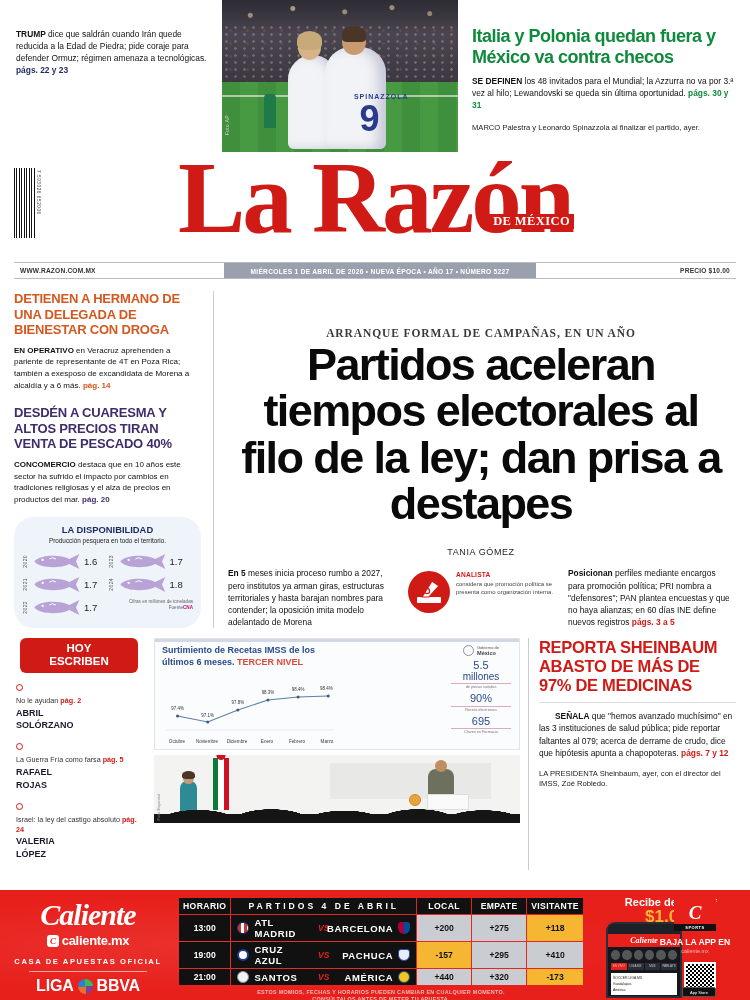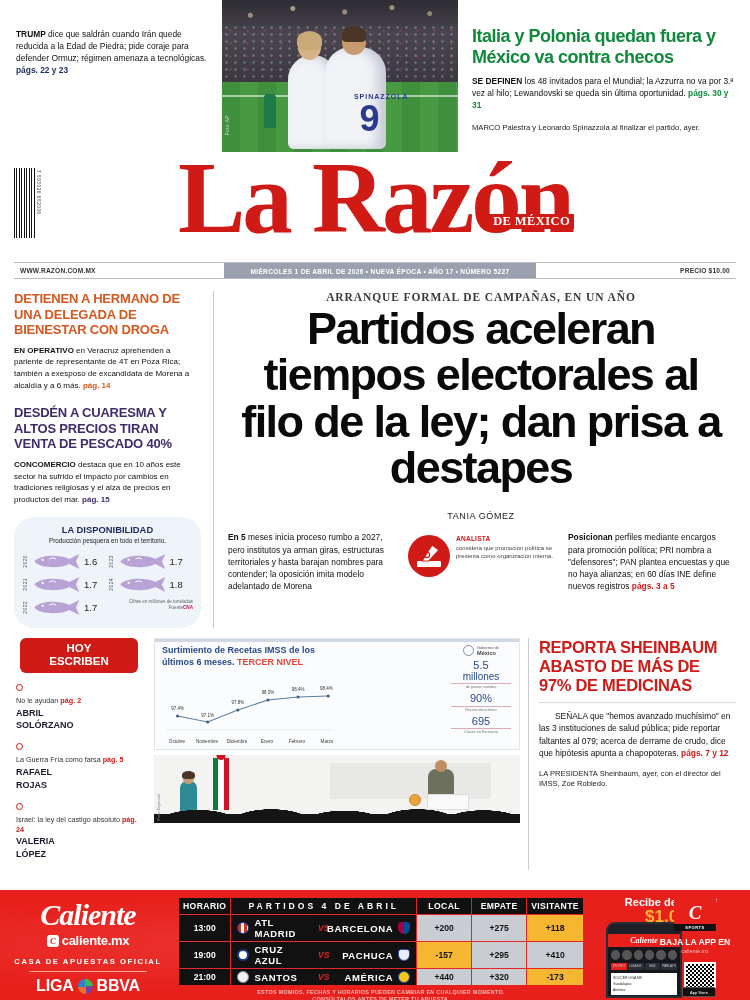--- a/index.html
+++ b/index.html
@@ -124,21 +124,21 @@
     font-size:6.6px; color:#333; letter-spacing:.2px;
   }
   .db-left { width:210px; padding-left:6px; font-weight:bold; }
   .db-mid {
     flex:1; text-align:center; background:#9aa0ad; color:#fff;
     font-weight:bold; height:100%; line-height:17px; letter-spacing:.3px;
   }
   .db-right { width:200px; text-align:right; padding-right:6px; font-weight:bold; }
 
   
-  .main { display:flex; padding: 12px 14px 0 14px; }
+  .main { display:flex; padding: 12px 14px 0 14px; align-items: flex-end; }
 
   .col-left { width: 200px; padding-right: 12px; border-right:1px solid #c9ccd2; }
   .lead-head {
     color:#d4581f; font-weight:bold; font-size:13px; line-height:1.2; letter-spacing:-.2px;
   }
   .lead-head.purple { color:#3f2d6b; }
   .lead-body { margin-top:7px; font-size:8px; line-height:1.45; color:#111; }
   .lead-body b{ font-weight:bold; }
   .pg-orange{ color:#d4581f; font-weight:bold; }
   .pg-purple{ color:#3f2d6b; font-weight:bold; }
@@ -261,21 +261,21 @@
     -webkit-mask-position: 0 0, 0 0, 0 0, 0 0, 0 0, 0 100%;
     -webkit-mask-repeat: no-repeat;
   }
   .imss-credit{ position:absolute; left:2px; bottom:3px; font-size:4.4px; color:#888;
     writing-mode:vertical-rl; transform:rotate(180deg); }
 
   .low-right { width: 208px; padding-left:10px; border-left:1px solid #c9ccd2; }
   .sh-head { color:#d01a16; font-weight:bold; font-size:16.5px; line-height:1.13; letter-spacing:-.3px; }
   .sh-rule{ height:1px; background:#d9dce1; margin:8px 0 7px 0; }
   .sh-body{ font-size:8.4px; line-height:1.45; color:#111; }
-  .sh-body b{ font-weight:normal;padding-left:16px; }
+  .sh-body b{ font-weight:bold;padding-left:16px; }
   .sh-cap{ margin-top:10px; font-size:7.6px; line-height:1.35; color:#222; }
 
   
   .ad {
     position:absolute; left:0; bottom:0; width:750px; height:110px;
     background:#e8201c; display:flex;
   }
   .ad::before{
     content:""; position:absolute; inset:0;
     background: radial-gradient(ellipse at 30% 50%, rgba(255,255,255,.08), transparent 60%);
@@ -418,21 +418,21 @@
     <div class="col-left">
       <div class="lead-head">DETIENEN A HERMANO DE UNA DELEGADA DE BIENESTAR CON DROGA</div>
       <div class="lead-body">
         <b>EN OPERATIVO</b><span> en Veracruz aprehenden a pariente de representante de 4T en Poza Rica; también a exesposo de excandidata de Morena a alcaldía y a 6 más. </span><span class="pg-orange">pág. 14</span>
       </div>
 
       <div style="height:14px"></div>
 
       <div class="lead-head purple">DESDÉN A CUARESMA Y ALTOS PRECIOS TIRAN VENTA DE PESCADO 40%</div>
       <div class="lead-body">
-        <b>CONCOMERCIO</b><span> destaca que en 10 años este sector ha sufrido el impacto por cambios en tradiciones religiosas y el alza de precios en productos del mar. </span><span class="pg-purple">pág. 15</span>
+        <b>CONCOMERCIO</b><span> destaca que en 10 años este sector ha sufrido el impacto por cambios en tradiciones religiosas y el alza de precios en productos del mar. </span><span class="pg-purple">pág. 20</span>
       </div>
 
       <div class="infog">
         <div class="infog-title">LA DISPONIBILIDAD</div>
         <div class="infog-sub">Producción pesquera en todo el territorio.</div>
         <div class="fish-grid">
           <div class="fish-col">
             <div class="fish-row">
               <div class="fish-year">2020</div>
               <div class="fish-ico">

